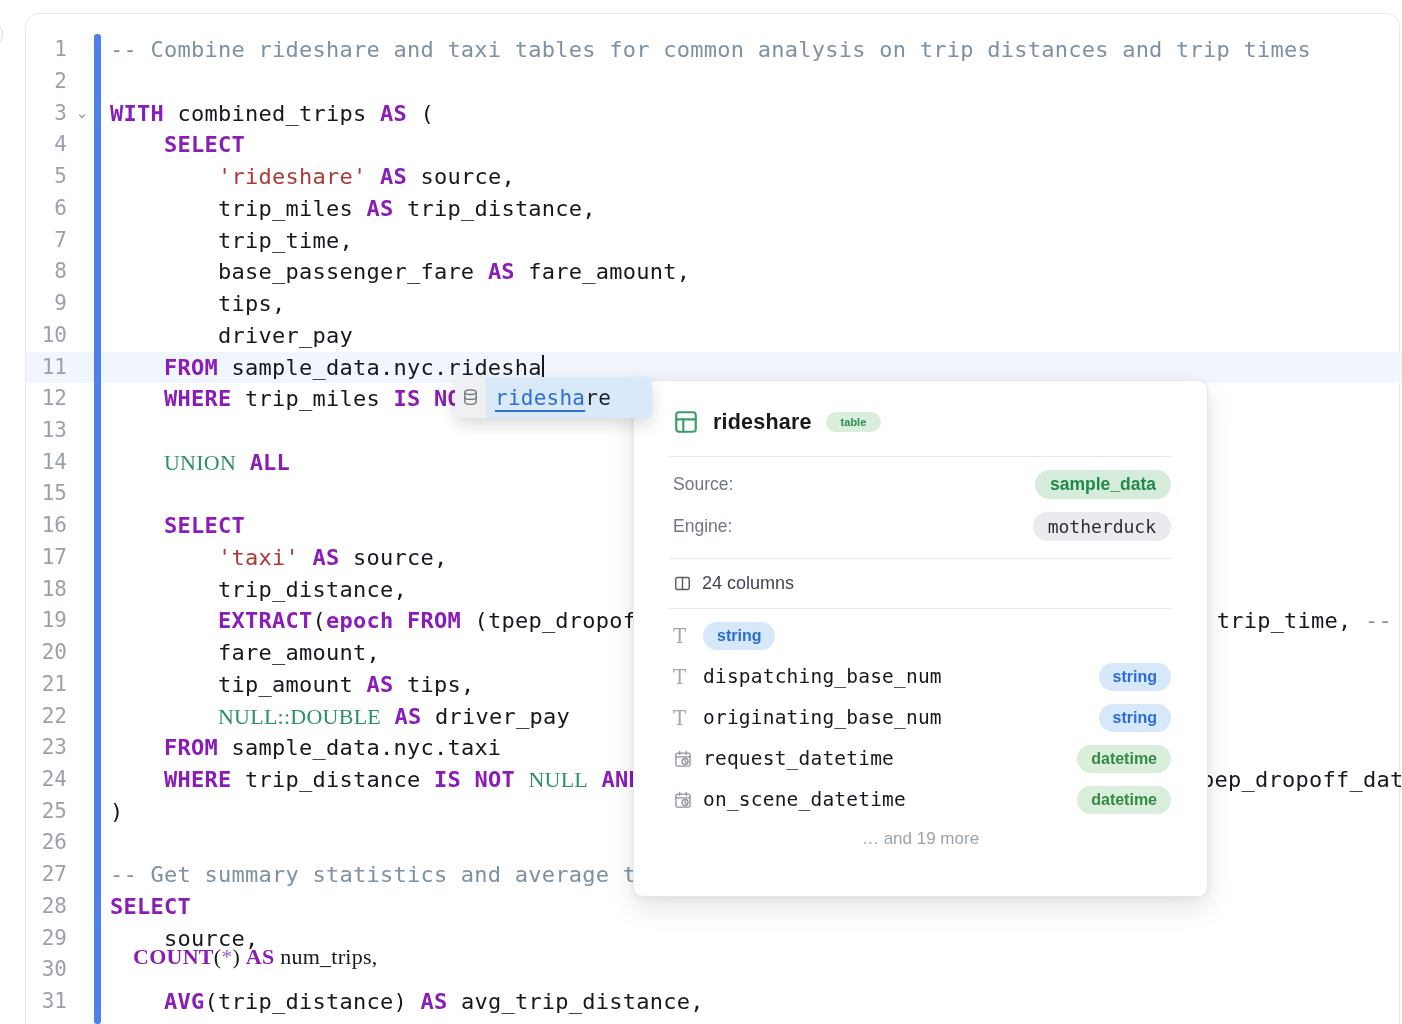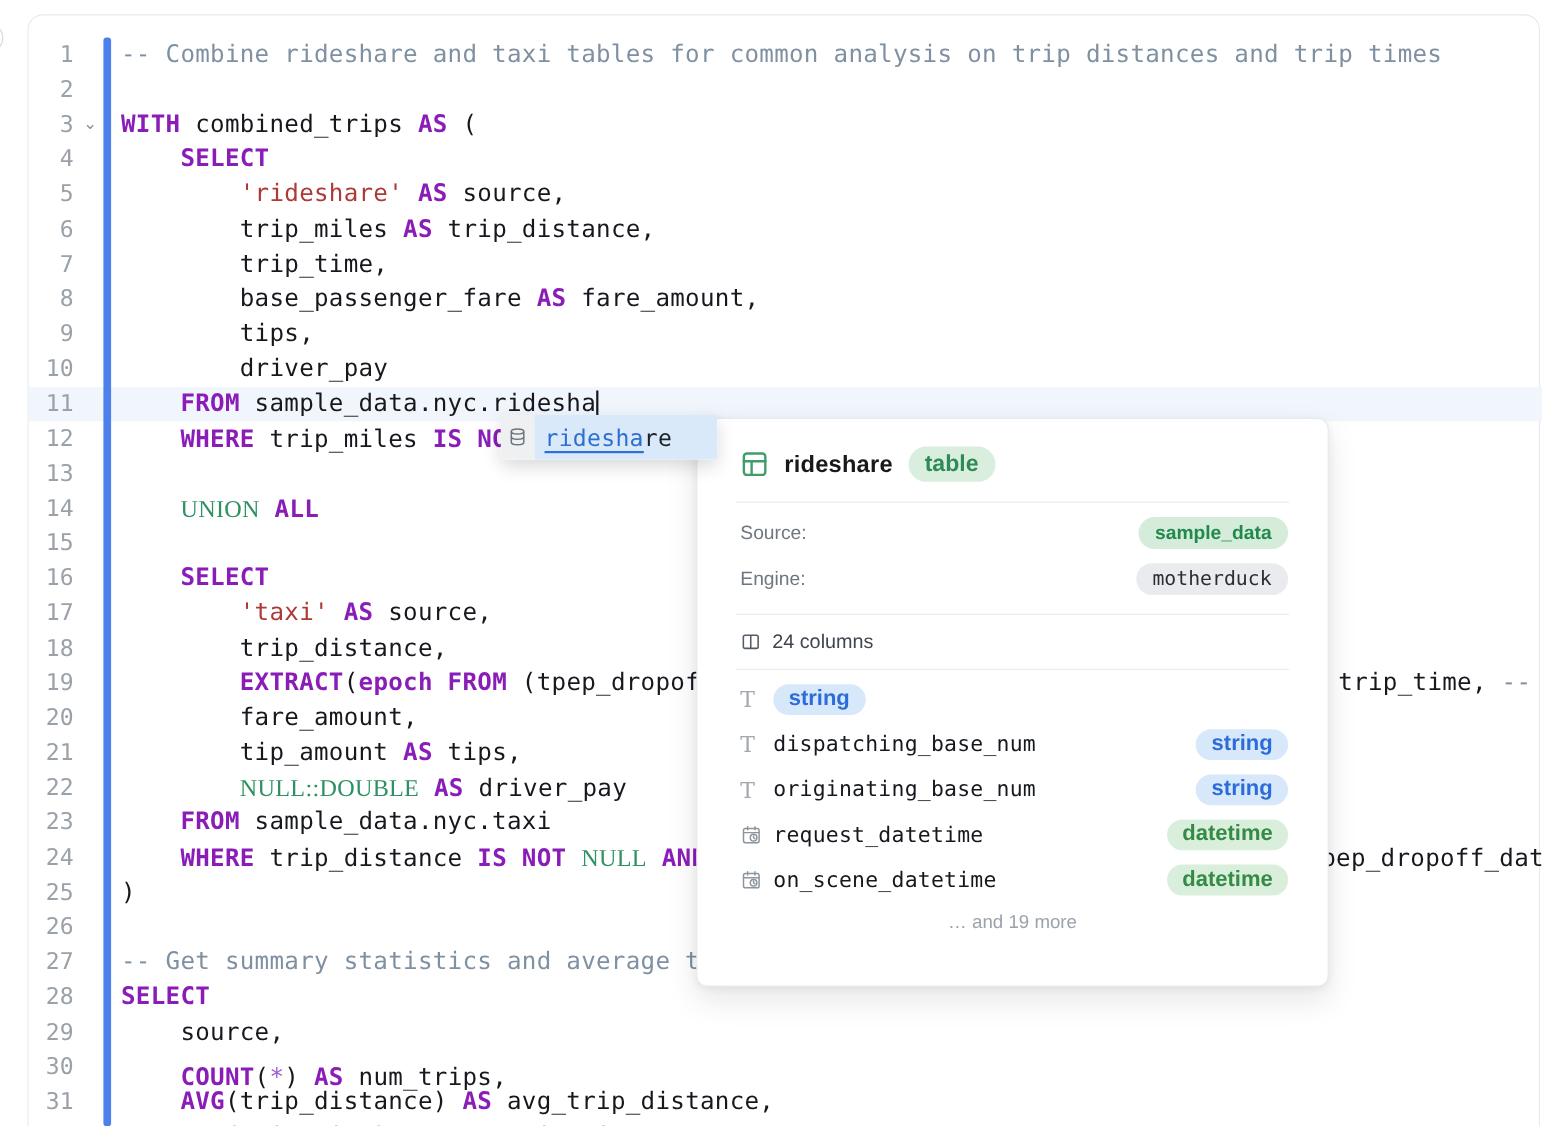--- a/index.html
+++ b/index.html
@@ -44,40 +44,40 @@
   .dd-match{color:var(--match);text-decoration:underline;text-underline-offset:5px;
     text-decoration-thickness:2px;}
   .dd-rest{color:#1c2127;}
 
   
   .card{position:absolute;left:633px;top:380px;width:575px;height:517px;background:#fff;
     border:1px solid var(--border);border-radius:10px;z-index:4;
     box-shadow:0 12px 28px rgba(16,24,40,.10),0 2px 8px rgba(16,24,40,.06);}
   .card-header{margin:26px 36px 0 39px;display:flex;align-items:center;gap:14px;height:30px;}
   .card-title{font-size:21.5px;font-weight:700;color:#17191c;letter-spacing:.2px;}
-  .badge{background:var(--green-bg);color:var(--green-tx);font-size:21px;font-weight:600;
+  .badge{background:var(--green-bg);color:var(--green-tx);font-size:11px;font-weight:600;
     padding:4px 15px;border-radius:999px;}
   .divider{border-top:1px solid #e8eaed;margin:0 35px;}
   .d1{margin-top:19px;} .d2{margin-top:17px;} .d3{margin-top:13px;}
   .info-row{margin:13px 36px 0 39px;height:29px;display:flex;align-items:center;
     justify-content:space-between;}
   .info-label{font-size:17.5px;color:#6e7680;}
   .pill{border-radius:999px;display:inline-flex;align-items:center;height:29px;padding:0 15px;}
   .pill-green{background:#d6ecdb;color:#20894b;font-weight:700;font-size:17.5px;}
   .pill-grayl{background:var(--gray-bg);color:#2a2e33;font-size:18px;
     font-family:"DejaVu Sans Mono","Liberation Mono",monospace;}
   .count-row{margin:12px 36px 0 39px;height:24px;display:flex;align-items:center;gap:10px;
     color:#3f4650;font-size:18px;}
   .col-row{margin:12px 36px 0 39px;height:29px;display:flex;align-items:center;}
   .col-icon{width:30px;color:#a3a9af;}
   .t-glyph{font-family:"DejaVu Serif","Liberation Serif",serif;font-size:20px;color:#a3a9af;}
   .col-name{flex:1;font-size:19.5px;color:#15181d;letter-spacing:.2px;
     font-family:"DejaVu Sans Mono","Liberation Mono",monospace;}
   .type-pill{height:28px;display:inline-flex;align-items:center;padding:0 14px;
-    border-radius:999px;font-size:20px;font-weight:700;}
+    border-radius:999px;font-size:16px;font-weight:700;}
   .tp-blue{background:var(--blue-bg);color:var(--blue-tx);}
   .tp-green{background:#d9eedb;color:#358a46;}
   .card-footer{margin-top:15px;text-align:center;font-size:17px;color:#9aa2ac;}
   svg{display:block;}
 </style>
 </head>
 <body>
 
 <div class="panel"></div>
 <div class="left-dot"></div>
@@ -142,21 +142,21 @@
     <div class="code-line mono" style="top: 637.07px;"><span>        fare_amount,</span></div>
     <div class="code-line mono" style="top: 668.8px;"><span>        tip_amount </span><span class="tok-kw">AS</span><span> tips,</span></div>
     <div class="code-line mono" style="top: 700.53px;"><span>        </span><span class="tok-gr">NULL::DOUBLE</span><span> </span><span class="tok-kw">AS</span><span> driver_pay</span></div>
     <div class="code-line mono" style="top: 732.26px;"><span>    </span><span class="tok-kw">FROM</span><span> sample_data.nyc.taxi</span></div>
     <div class="code-line mono" style="top: 763.99px;"><span>    </span><span class="tok-kw">WHERE</span><span> trip_distance </span><span class="tok-kw">IS</span><span> </span><span class="tok-kw">NOT</span><span> </span><span class="tok-gr">NULL</span><span> </span><span class="tok-kw">AND</span><span> trip_time </span><span class="tok-kw">IS</span><span> </span><span class="tok-kw">NOT</span><span> </span><span class="tok-gr">NULL</span><span> </span><span class="tok-kw">AND</span><span> fare &gt; 0 </span><span class="tok-kw">AND</span><span> tpep_dropoff_datetime</span></div>
     <div class="code-line mono" style="top: 795.72px;"><span>)</span></div>
     <div class="code-line mono" style="top: 827.45px;"></div>
     <div class="code-line mono" style="top: 859.18px;"><span class="tok-cm">-- Get summary statistics and average trip metrics by source</span></div>
     <div class="code-line mono" style="top: 890.91px;"><span class="tok-kw">SELECT</span></div>
     <div class="code-line mono" style="top: 922.64px;"><span>    source,</span></div>
-    <div class="code-line mono" style="top: 964px;"><span>    </span><span class="tok-kw">COUNT</span><span>(</span><span class="tok-op">*</span><span>) </span><span class="tok-kw">AS</span><span> num_trips,</span></div>
+    <div class="code-line mono" style="top: 941px; font-family: Liberation Serif, serif;"><span>    </span><span class="tok-kw">COUNT</span><span>(</span><span class="tok-op">*</span><span>) </span><span class="tok-kw">AS</span><span> num_trips,</span></div>
     <div class="code-line mono" style="top: 986.1px;"><span>    </span><span class="tok-kw">AVG</span><span>(trip_distance) </span><span class="tok-kw">AS</span><span> avg_trip_distance,</span></div>
     <div class="code-line mono" style="top: 1017.83px;"><span>    </span><span class="tok-kw">AVG</span><span>(trip_time) </span><span class="tok-kw">AS</span><span> avg_trip_time,</span></div>
     <div class="cursor" style="left: 542px; top: 354.5px;"></div>
   </div>
 
 <div class="dropdown">
   <div class="dd-icon-cell">
     <svg width="17" height="19" viewBox="0 0 24 26" fill="none" stroke="#6d757e" stroke-width="1.9">
       <ellipse cx="12" cy="5.5" rx="8" ry="3.2"></ellipse>
       <path d="M4 5.5v7c0 1.8 3.6 3.2 8 3.2s8-1.4 8-3.2v-7"></path>

